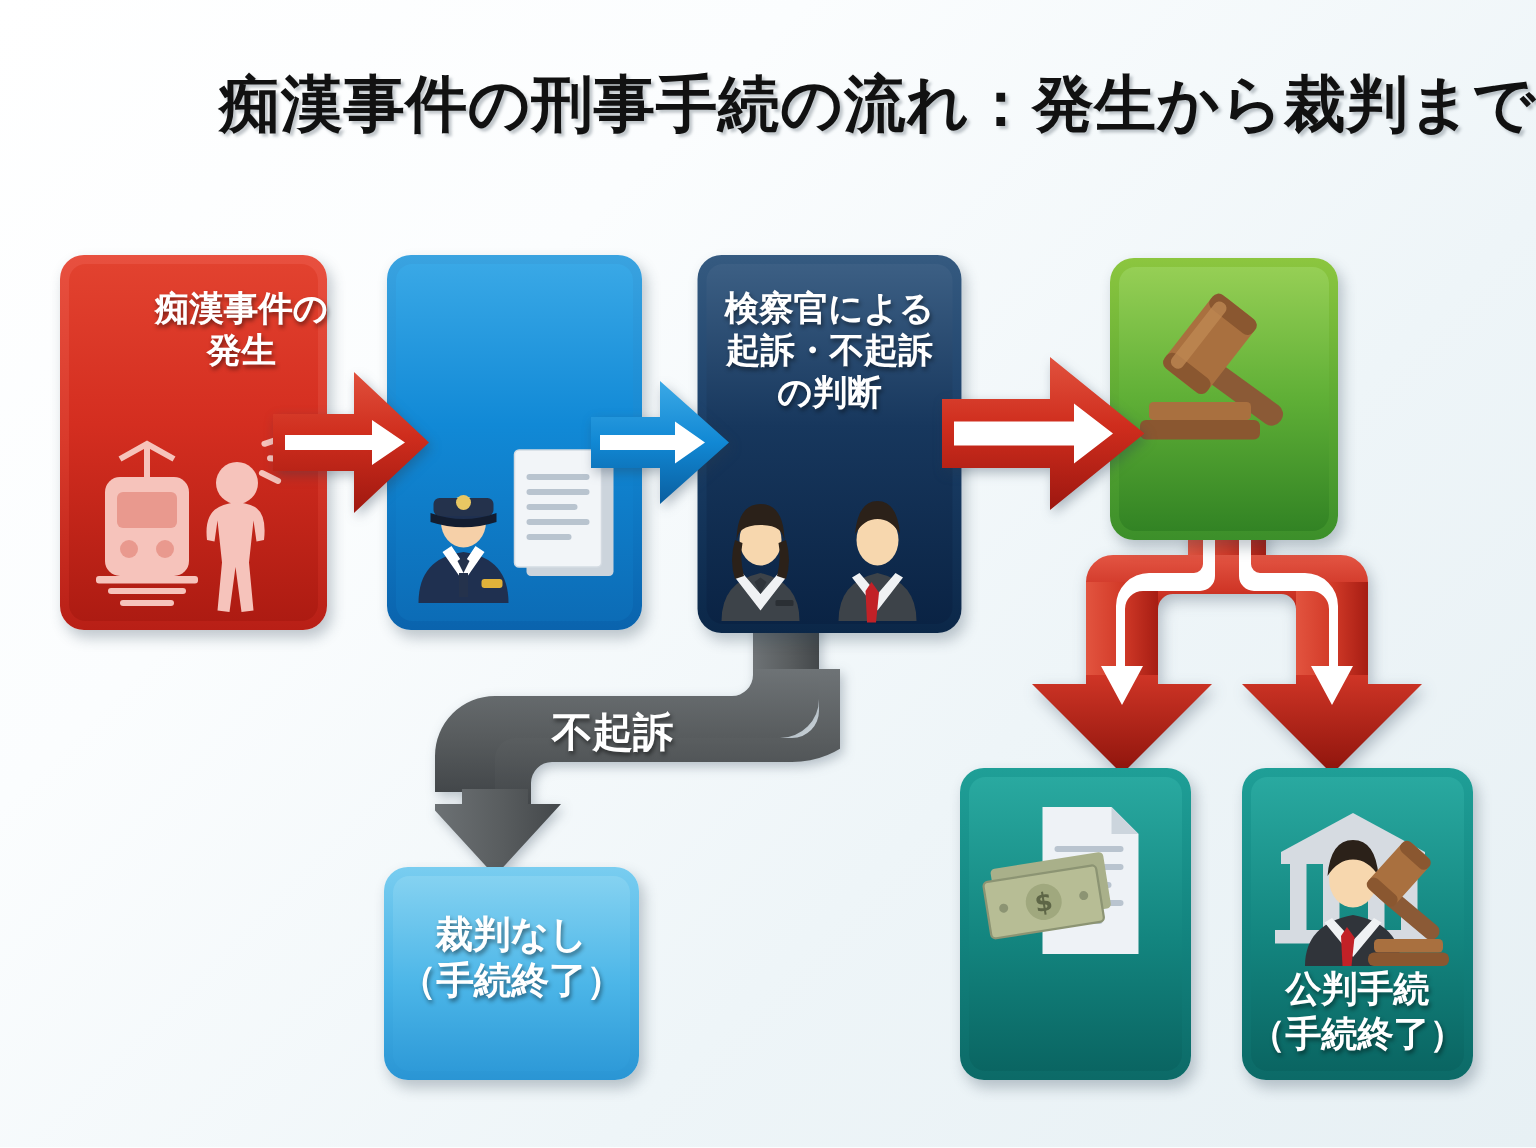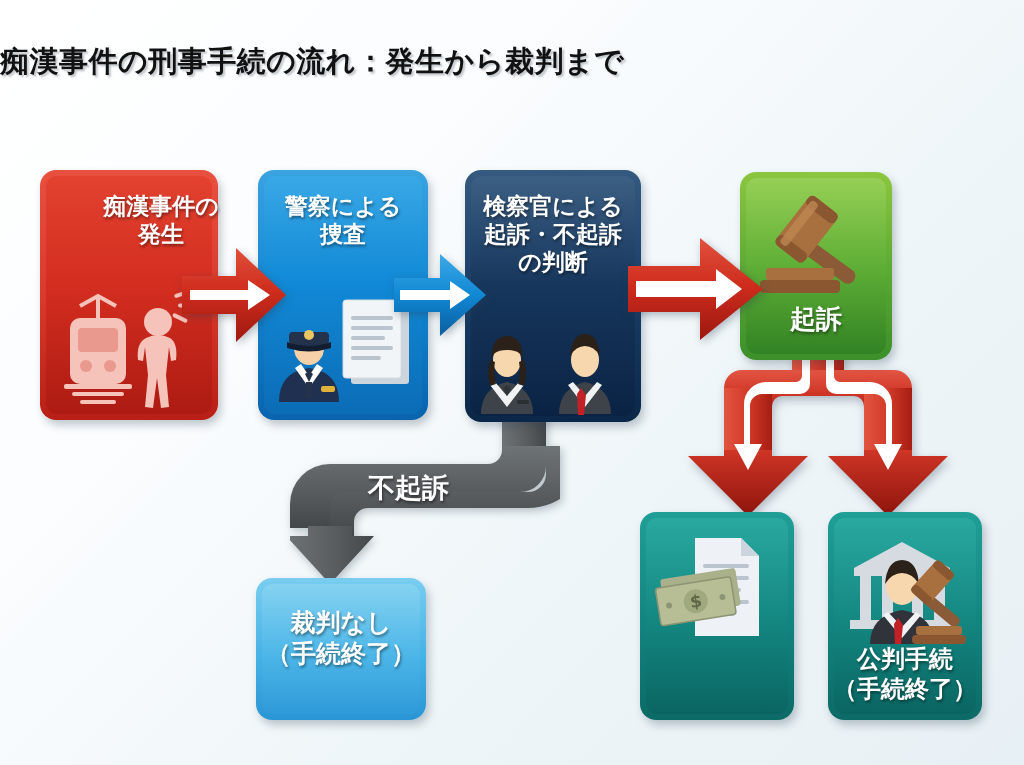--- a/index.html
+++ b/index.html
@@ -19,22 +19,22 @@
     background: linear-gradient(135deg, #ffffff 0%, #fbfdfe 30%, #eef5f8 65%, #e7f0f4 100%);
     overflow: hidden;
   }
 
   
   #title {
     position: absolute;
     left: 0;
     top: 42px;
     width: 1024px;
-    text-align: left;
-    font-size: 29px;
+    text-align: right;
+    font-size: 41px;
     font-weight: bold;
     letter-spacing: 0.5px;
     color: #111111;
     text-shadow: 2px 2px 2px rgba(120,130,140,0.45);
     white-space: nowrap;
   }
 
   
   .node {
     position: absolute;
@@ -184,22 +184,20 @@
           <rect x="120" y="8" width="16" height="4" rx="2" transform="rotate(-18 128 10)"></rect>
           <rect x="124" y="20" width="18" height="4" rx="2" transform="rotate(4 133 22)"></rect>
           <rect x="118" y="32" width="16" height="4" rx="2" transform="rotate(26 126 34)"></rect>
         </g>
       </svg>
     </div>
   </div>
 
   <div class="node" id="node-police">
     <div class="inner"></div>
-    <div class="label">警察による
-捜査</div>
     <div class="icon-holder" style="top:118px;height:118px;">
       <svg width="156" height="116" viewBox="0 0 156 116" aria-hidden="true">
 
         <g>
           <rect x="86" y="16" width="58" height="78" rx="3" fill="#ccd4dc"></rect>
           <rect x="78" y="10" width="58" height="78" rx="3" fill="#f2f5f8" stroke="#d4dbe2" stroke-width="1"></rect>
           <g fill="#b9c4cf">
             <rect x="86" y="26" width="42" height="4" rx="2"></rect>
             <rect x="86" y="36" width="42" height="4" rx="2"></rect>
             <rect x="86" y="46" width="34" height="4" rx="2"></rect>
@@ -249,21 +247,20 @@
           <path d="M30 70 l5 7 l-2 20 l-6 0 l-1 -21 z" fill="#c22127"></path>
           <ellipse cx="34" cy="42" rx="14" ry="17" fill="#f7d7ae"></ellipse>
           <path d="M19 38 q2 -22 15 -22 q13 0 15 22 q-6 -10 -15 -10 q-9 0 -15 10 z" fill="#2b2119"></path>
         </g>
       </svg>
     </div>
   </div>
 
   <div class="node" id="node-indict">
     <div class="inner"></div>
-    <div class="label">起訴</div>
     <div class="icon-holder" style="top:18px;height:112px;">
       <svg width="132" height="108" viewBox="0 0 132 108" aria-hidden="true">
         <g>
 
           <rect x="58" y="44" width="62" height="15" rx="7" fill="#8b5a36" transform="rotate(36 58 44)"></rect>
 
           <g transform="rotate(-52 56 36)">
             <rect x="26" y="18" width="62" height="36" rx="8" fill="#a9703f"></rect>
             <rect x="26" y="18" width="12" height="36" rx="5" fill="#8a5730"></rect>
             <rect x="76" y="18" width="12" height="36" rx="5" fill="#8a5730"></rect>

